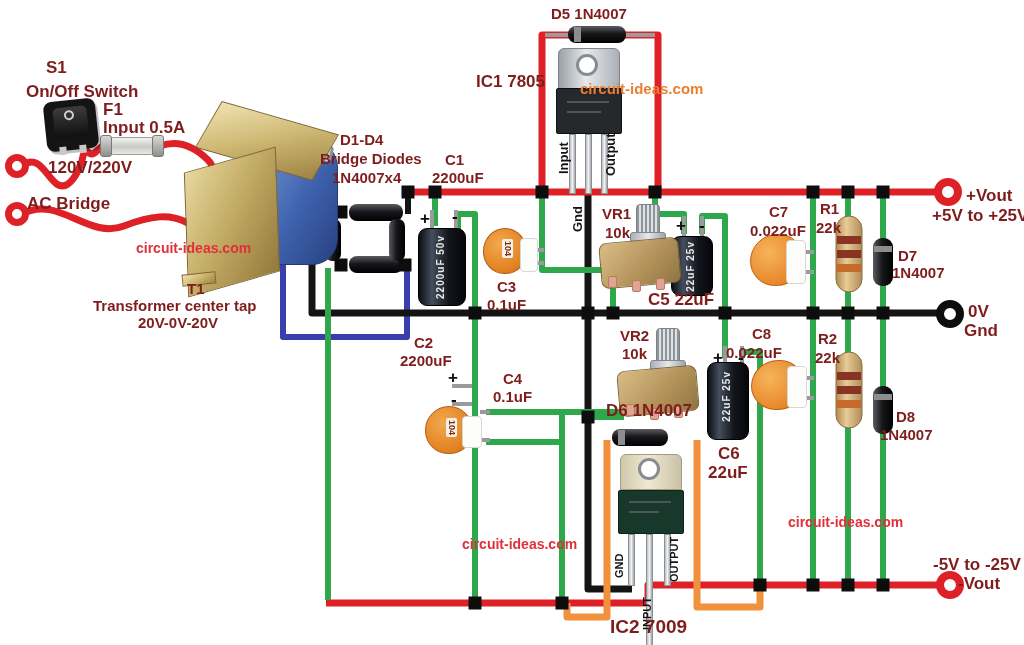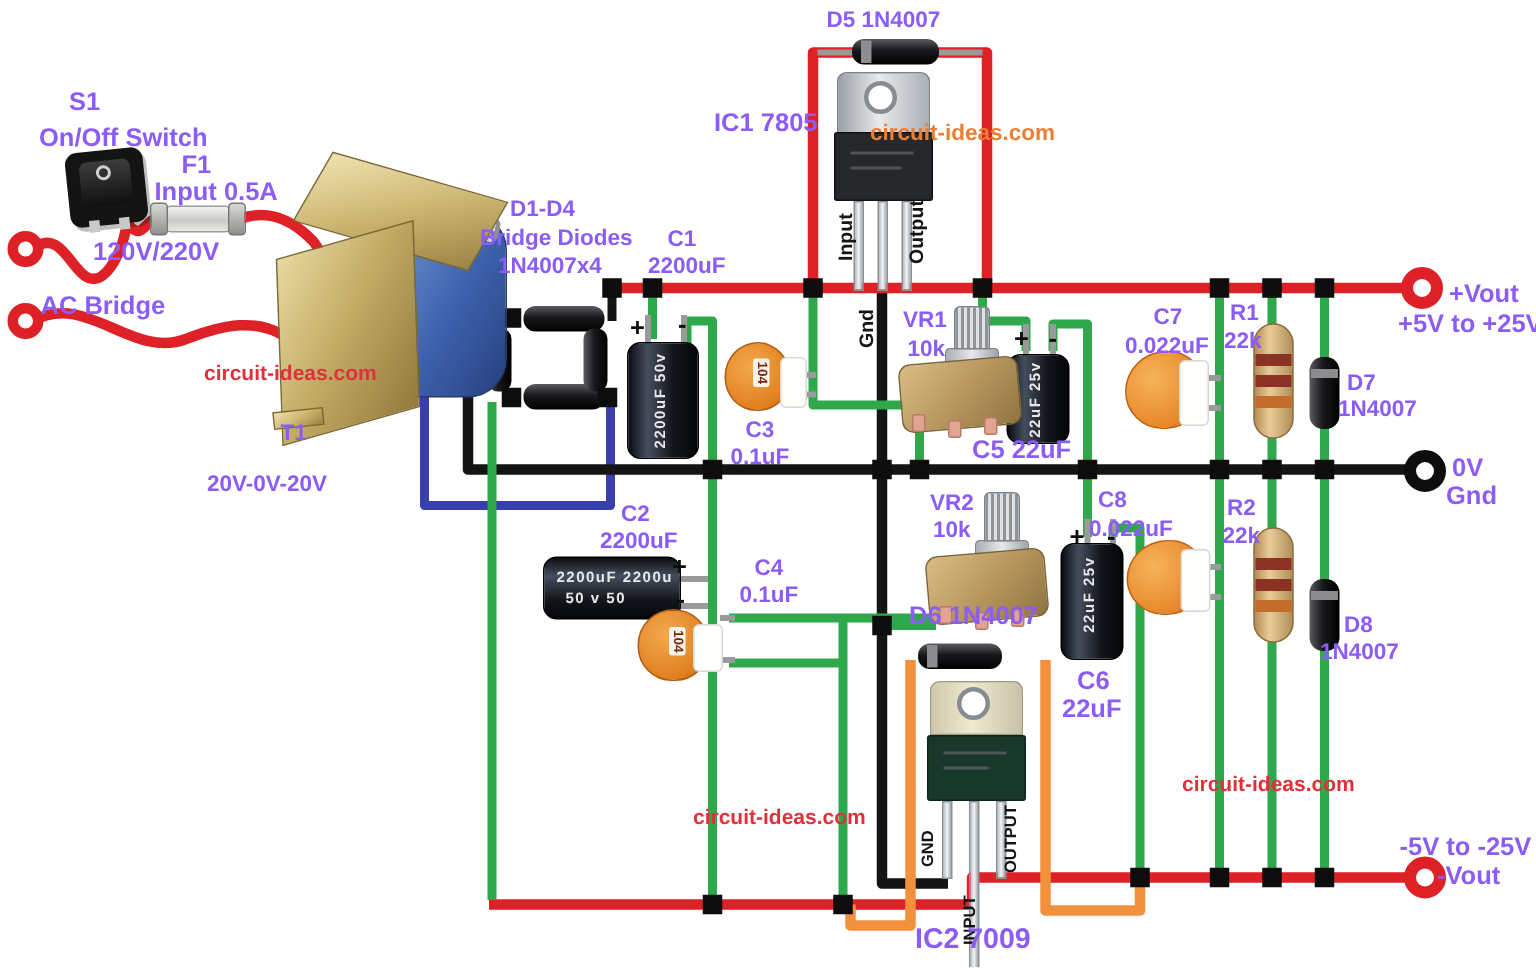--- a/index.html
+++ b/index.html
@@ -1,20 +1,20 @@
 <!DOCTYPE html>
 <html><head>
 <meta charset="utf-8">
 <style>
   html,body{margin:0;padding:0;background:#ffffff;}
   #stage{position:relative;width:1024px;height:645px;background:#ffffff;overflow:hidden;
          font-family:"Liberation Sans",sans-serif;}
   #stage *{box-sizing:border-box;}
   .abs{position:absolute;}
-  .lbl{position:absolute;font:bold 15px "Liberation Sans",sans-serif;color:#8b5cf6;white-space:nowrap;}
+  .lbl{position:absolute;font:bold 15px "Liberation Sans",sans-serif;color:#7f1d1d;white-space:nowrap;}
   .lbl-lg{font-size:17px;}
   .lbl-xl{font-size:19px;}
   .vlbl{position:absolute;writing-mode:vertical-rl;transform:rotate(180deg);
         font:bold 13px "Liberation Sans",sans-serif;color:#141414;white-space:nowrap;}
   .vlbl-sm{font-size:11px;}
   .pm{position:absolute;font:bold 17px "Liberation Sans",sans-serif;color:#0e0e0e;}
   .wm{position:absolute;font:bold 14px "Liberation Sans",sans-serif;white-space:nowrap;}
   .wm-red{color:#e0303a;}
   .wm-orange{color:#ed7d31;}
   .term{position:absolute;border-radius:50%;background:#fff;}
@@ -227,24 +227,20 @@
     <div class="lamin" style="left:58px;top:20px;width:96px;height:16px;transform:rotate(14deg)"></div>
     <div class="brass2" style="left:26px;top:0px;width:122px;height:52px;transform:rotate(16deg) skewX(-14deg)"></div>
     <div class="brass1" style="left:6px;top:44px;width:92px;height:126px;transform:skewY(-14deg) rotate(-2deg)"></div>
     <div class="brass2" style="left:2px;top:158px;width:34px;height:12px;transform:rotate(-6deg)"></div>
   </div>
 
   <div class="ecapv" style="left:418px;top:228px;width:48px;height:78px">
     <span class="capmark" style="left:16px;top:6px">2200uF 50v</span>
   </div>
 
-  <div class="ecaph" style="left:362px;top:371px;width:92px;height:42px">
-    <span class="capmark-h" style="left:8px;top:8px">2200uF 2200u</span>
-    <span class="capmark-h" style="left:14px;top:22px">50 v 50</span>
-  </div>
 
   <div class="disccap" style="left:483px;top:228px;width:44px;height:46px">
     <span class="discmark" style="left:14px;top:14px">104</span>
   </div>
   <div class="leadpad" style="left:520px;top:238px;width:18px;height:34px"></div>
   <div class="disccap" style="left:425px;top:406px;width:48px;height:48px">
     <span class="discmark" style="left:16px;top:15px">104</span>
   </div>
   <div class="leadpad" style="left:462px;top:416px;width:20px;height:32px"></div>
 
@@ -303,26 +299,27 @@
   </div>
 
   <div class="term term-red" style="left:5px;top:154px"></div>
   <div class="term term-red" style="left:5px;top:202px"></div>
   <div class="term term-red-lg" style="left:934px;top:178px"></div>
   <div class="term term-blk" style="left:936px;top:300px"></div>
   <div class="term term-red-lg" style="left:936px;top:571px"></div>
 
   <div class="lbl lbl-lg" style="left:46px;top:58px">S1</div>
   <div class="lbl lbl-lg" style="left:26px;top:82px">On/Off Switch</div>
-  <div class="lbl lbl-lg" style="left:121px;top:100px">F1</div>
+  <div class="lbl lbl-lg" style="left:103px;top:100px">F1</div>
   <div class="lbl lbl-lg" style="left:103px;top:118px">Input 0.5A</div>
-  <div class="lbl lbl-lg" style="left:62px;top:158px">120V/220V</div>
+  <div class="lbl lbl-lg" style="left:48px;top:158px">120V/220V</div>
   <div class="lbl lbl-lg" style="left:27px;top:194px">AC Bridge</div>
 
   <div class="lbl" style="left:187px;top:280px">T1</div>
+  <div class="lbl" style="left:93px;top:297px">Transformer center tap</div>
   <div class="lbl" style="left:138px;top:314px">20V-0V-20V</div>
 
   <div class="lbl" style="left:340px;top:131px">D1-D4</div>
   <div class="lbl" style="left:320px;top:150px">Bridge Diodes</div>
   <div class="lbl" style="left:332px;top:169px">1N4007x4</div>
 
   <div class="lbl" style="left:445px;top:151px">C1</div>
   <div class="lbl" style="left:432px;top:169px">2200uF</div>
   <div class="pm" style="left:420px;top:209px">+</div>
   <div class="pm" style="left:452px;top:207px">-</div>
@@ -358,21 +355,21 @@
   <div class="lbl" style="left:892px;top:264px">1N4007</div>
 
   <div class="lbl lbl-lg" style="left:966px;top:186px">+Vout</div>
   <div class="lbl lbl-lg" style="left:932px;top:206px">+5V to +25V</div>
   <div class="lbl lbl-lg" style="left:968px;top:302px">0V</div>
   <div class="lbl lbl-lg" style="left:964px;top:321px">Gnd</div>
 
   <div class="lbl" style="left:620px;top:327px">VR2</div>
   <div class="lbl" style="left:622px;top:345px">10k</div>
 
-  <div class="lbl" style="left:732px;top:325px">C8</div>
+  <div class="lbl" style="left:752px;top:325px">C8</div>
   <div class="lbl" style="left:726px;top:344px">0.022uF</div>
   <div class="lbl" style="left:818px;top:330px">R2</div>
   <div class="lbl" style="left:815px;top:349px">22k</div>
   <div class="lbl" style="left:896px;top:408px">D8</div>
   <div class="lbl" style="left:880px;top:426px">1N4007</div>
 
   <div class="lbl lbl-lg" style="left:606px;top:401px">D6 1N4007</div>
   <div class="pm" style="left:713px;top:348px">+</div>
   <div class="pm" style="left:738px;top:348px">-</div>
   <div class="lbl lbl-lg" style="left:718px;top:444px">C6</div>

